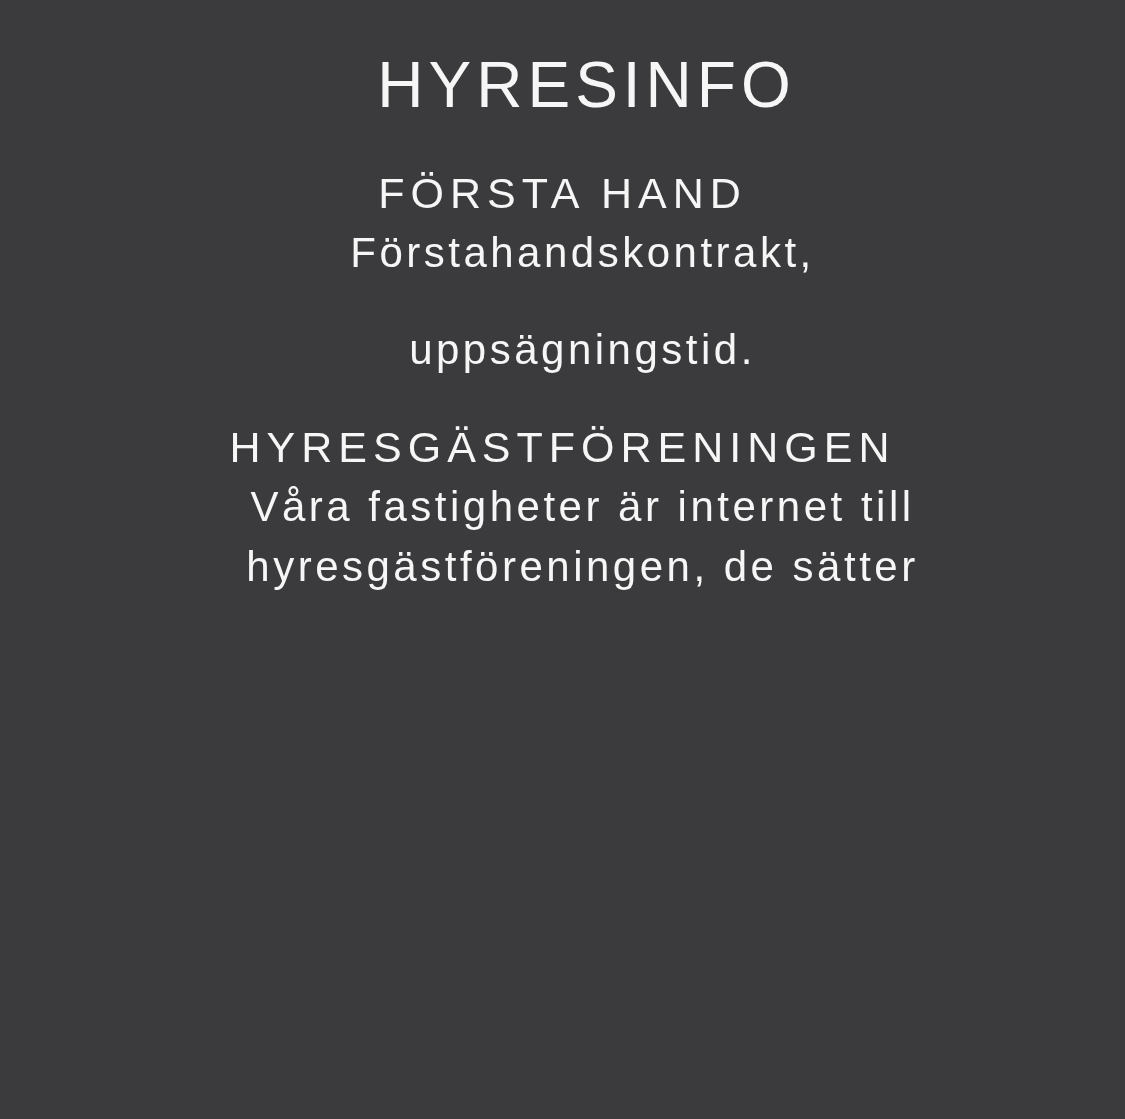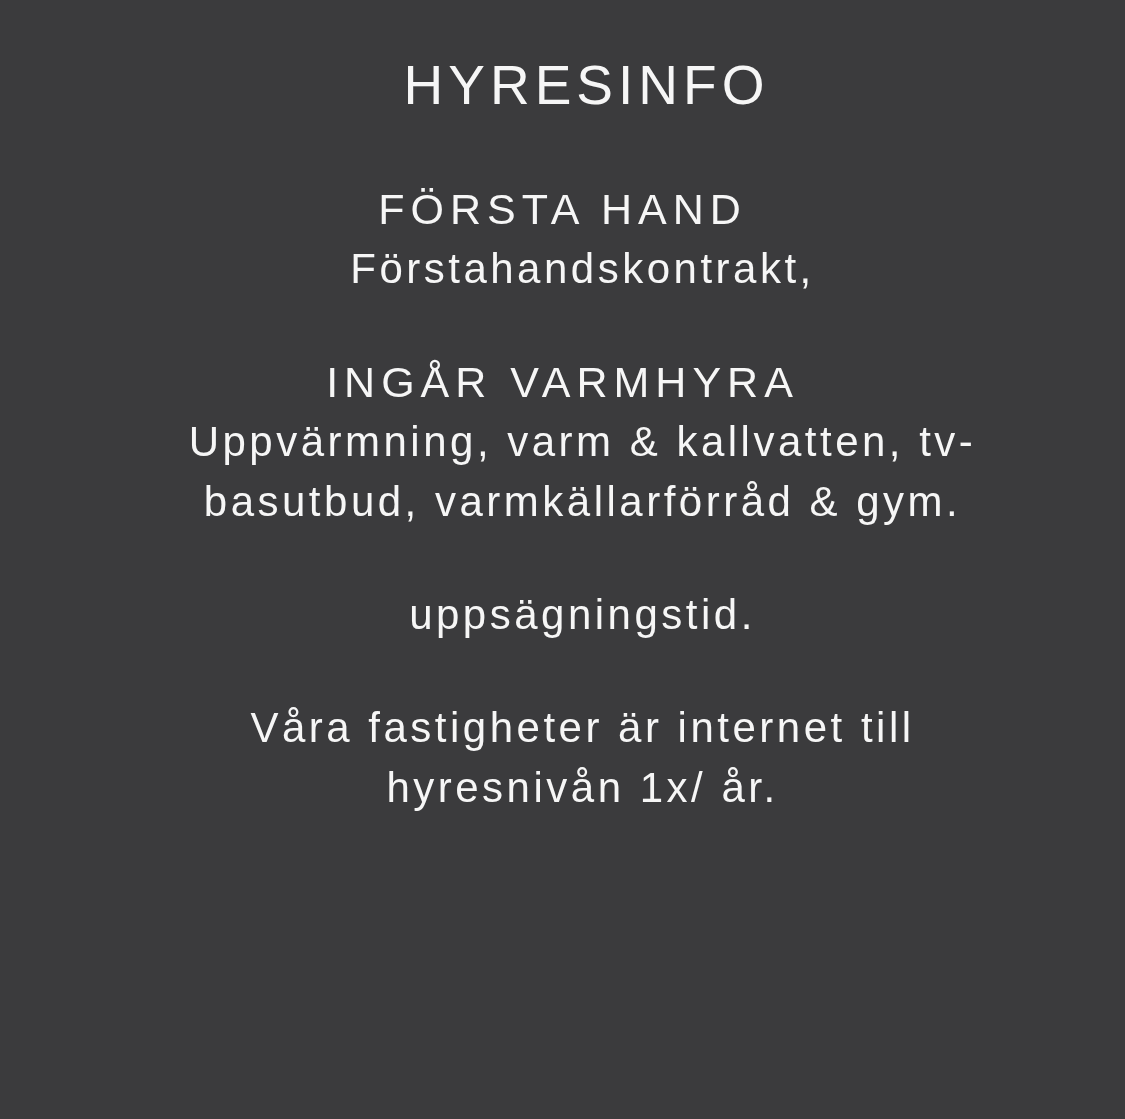--- a/index.html
+++ b/index.html
@@ -19,29 +19,29 @@
     font-weight: 300;
     -webkit-font-smoothing: antialiased;
   }
   .page {
     width: 1125px;
     height: 1119px;
     text-align: center;
     padding-top: 44px;
   }
   .title {
-    font-size: 55px;
+    font-size: 64px;
     font-weight: 300;
     letter-spacing: 5px;
     line-height: 82px;
     white-space: nowrap;
     margin-left: 48px;
   }
   .info-section {
-    margin-top: 53px;
+    margin-top: 37px;
   }
   .heading {
     font-size: 43px;
     font-weight: 300;
     letter-spacing: 6px;
     line-height: 60px;
     white-space: nowrap;
   }
   .line {
     font-size: 42px;
@@ -57,28 +57,24 @@
 
 <div class="page">
 
   <h1 class="title">HYRESINFO</h1>
 
   <section class="info-section">
     <h2 class="heading">FÖRSTA HAND</h2>
     <div class="line">Förstahandskontrakt,</div>
   </section>
 
-  <section class="info-section">
-    <h2 class="heading">INGÅR VARMHYRA</h2>
-    <div class="line">Uppvärmning, varm &amp; kallvatten, tv-</div>
-    <div class="line">basutbud, varmkällarförråd &amp; gym.</div>
-  </section>
 
   <section class="info-section">
     <div class="line">uppsägningstid.</div>
   </section>
 
   <section class="info-section">
+    <h2 class="heading">HYRESGÄSTFÖRENINGEN</h2>
     <div class="line">Våra fastigheter är internet till</div>
-    <div class="line">hyresnivån 1x/ år.</div>
+    <div class="line">hyresgästföreningen, de sätter</div>
   </section>
 
 </div>
 
 </body></html>

